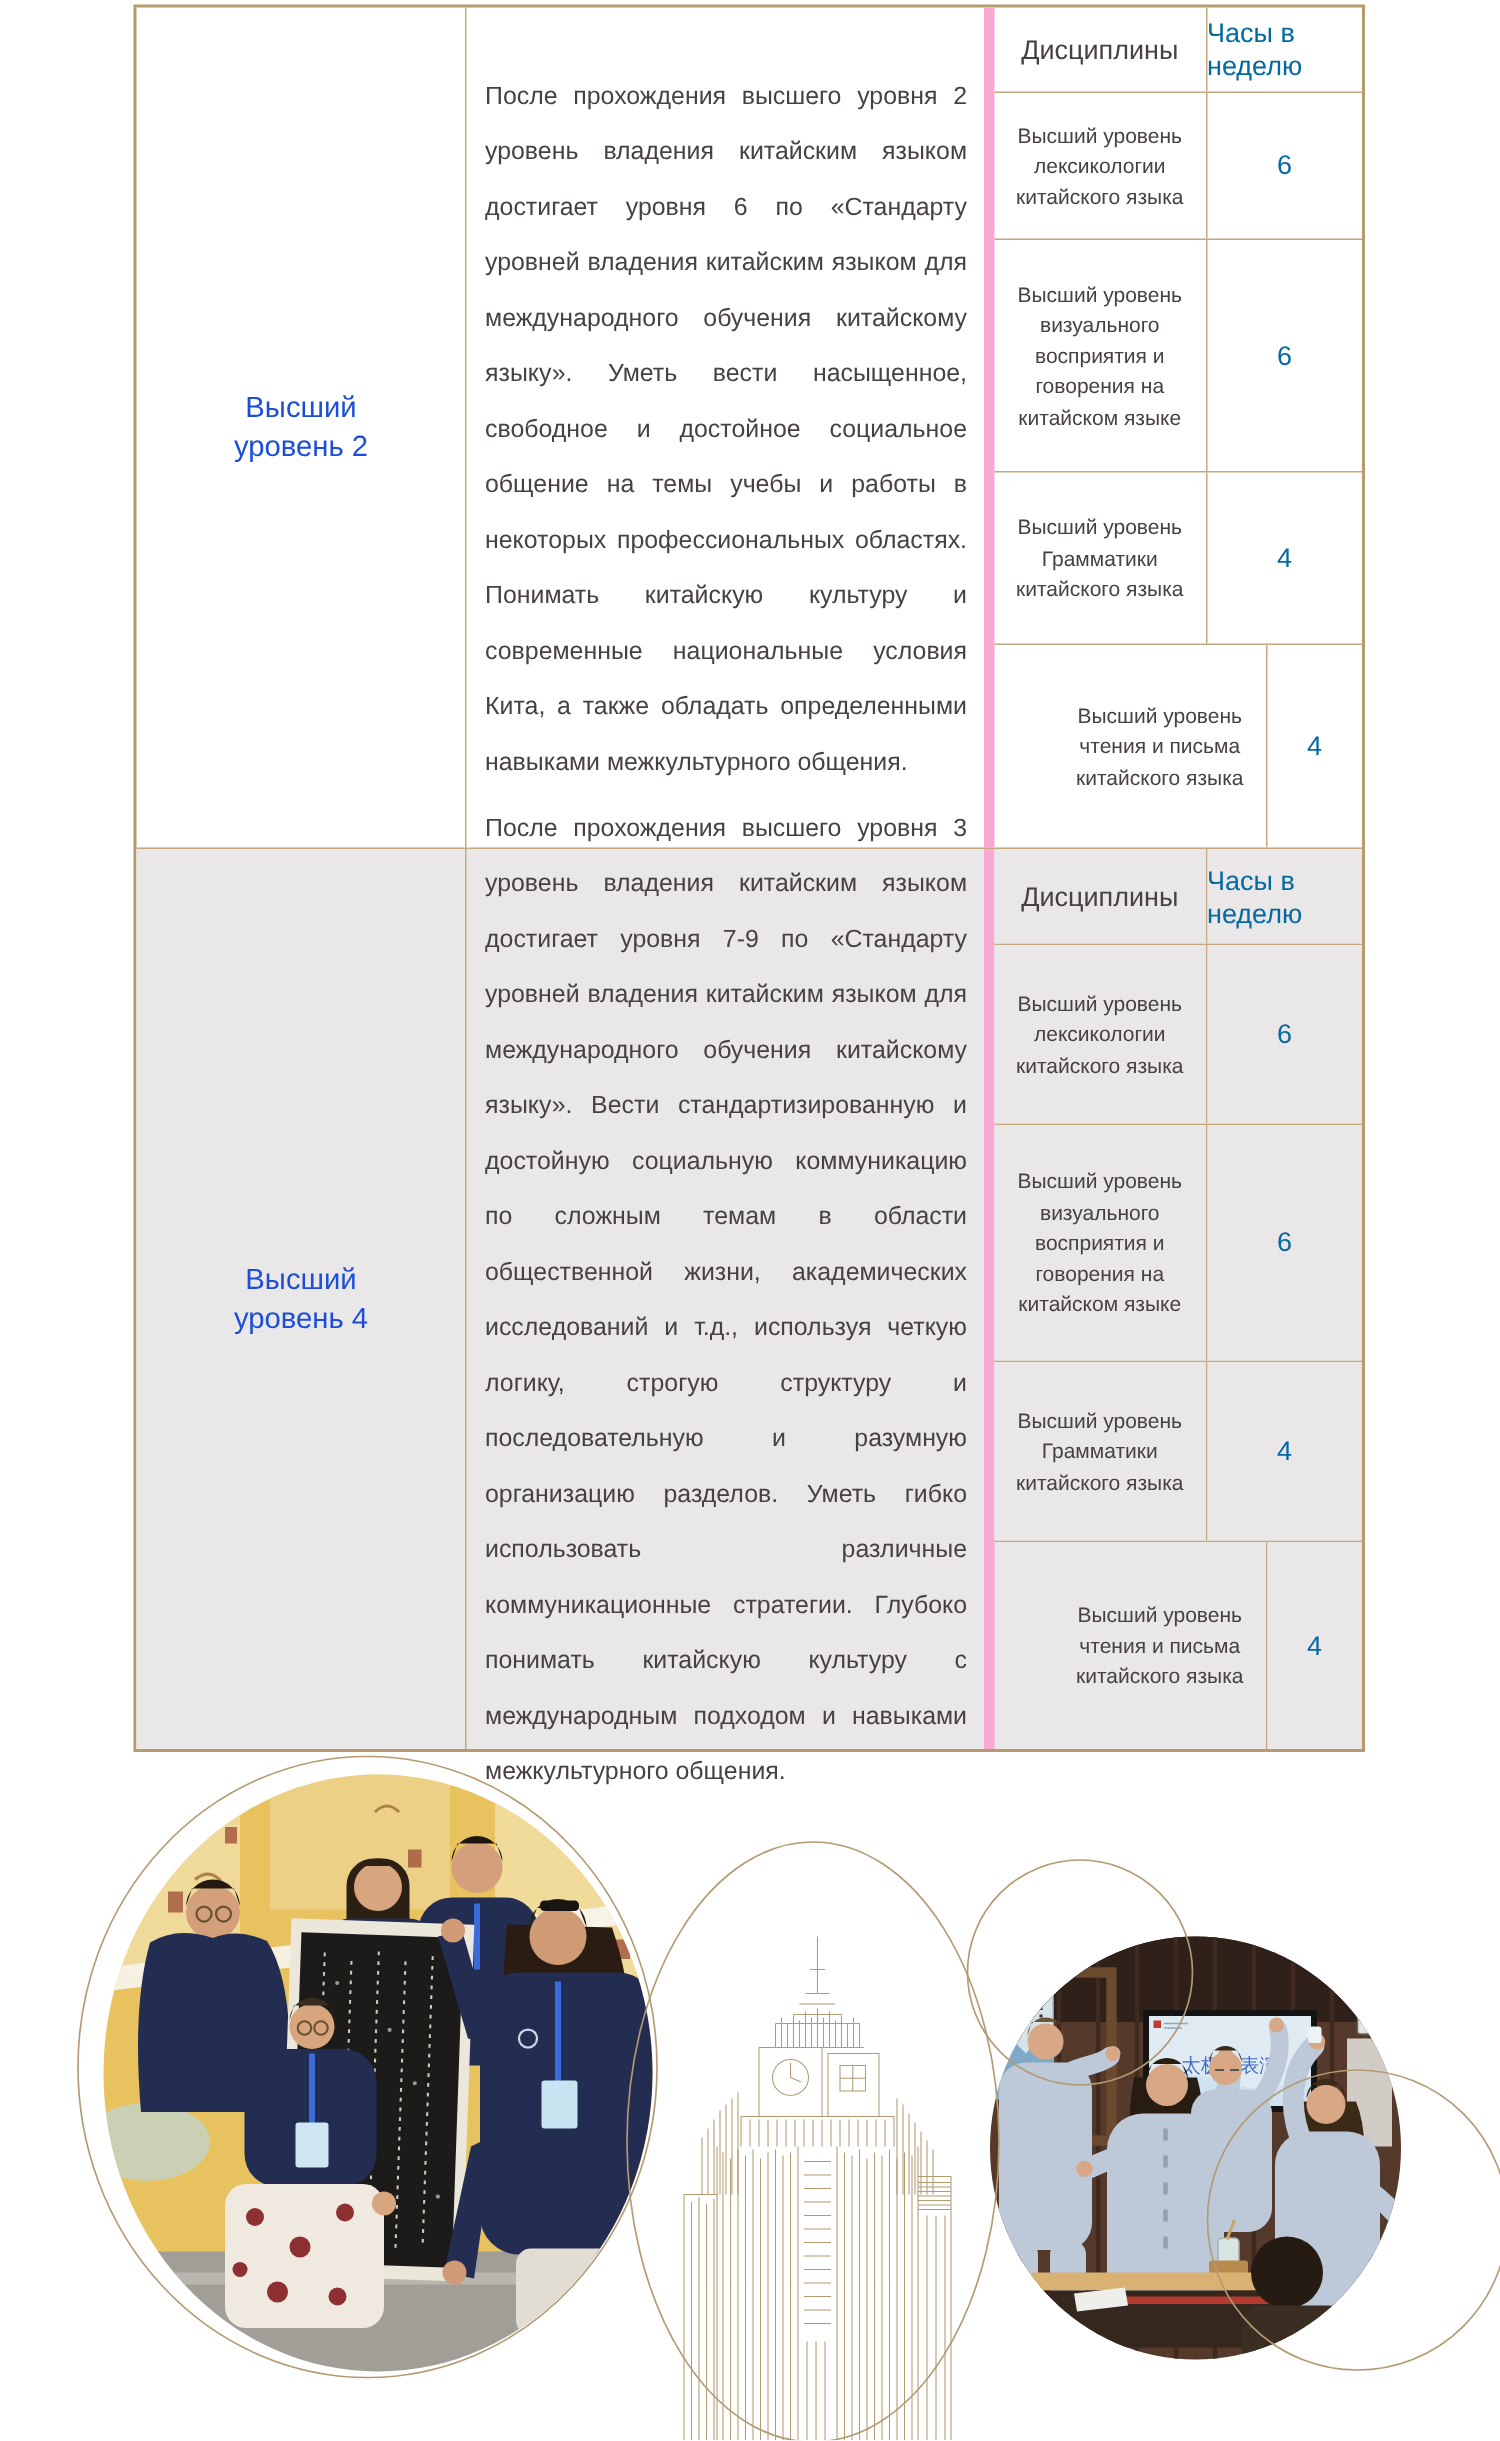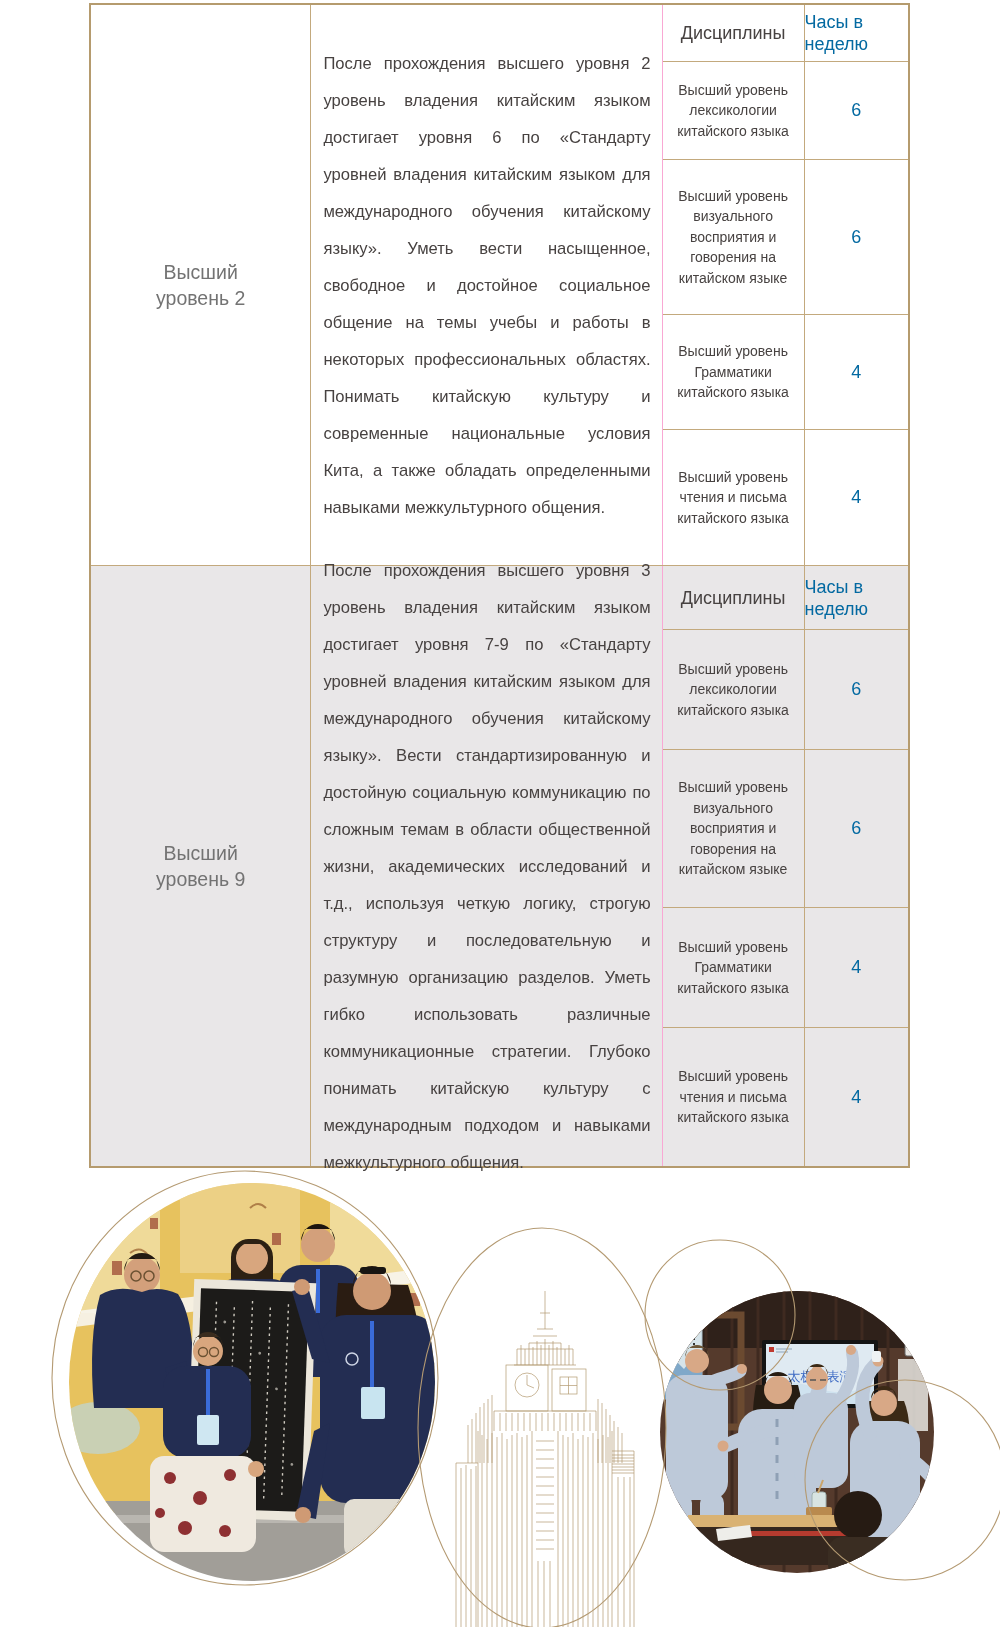--- a/index.html
+++ b/index.html
@@ -7,28 +7,28 @@
         font-family:"Liberation Sans", sans-serif;}
 
   
   .tbl{position:absolute;left:89px;top:3px;width:821px;border:2px solid #b59b6e;background:#fff;
        box-sizing:border-box;}
   .sec{display:flex;}
   .sec.gray{background:#e9e7e8;}
   .sec.gray .r-name,.sec.gray .r-hours{background:#e9e7e8;}
   .sec+.sec{border-top:1px solid #c3a97d;}
   .c-label{width:229px;border-right:1px solid #c3a97d;display:flex;align-items:center;justify-content:center;
-           text-align:center;font-size:19.5px;line-height:26px;color:#737373;box-sizing:border-box;}
+           text-align:center;font-size:19.5px;line-height:26px;color:#1d4ed8;box-sizing:border-box;}
   .c-label span{display:inline-block;max-width:122px;}
-  .c-desc{width:364px;border-right:1px solid #f9a8d4;display:flex;align-items:center;
+  .c-desc{width:364px;border-right:7px solid #f9a8d4;display:flex;align-items:center;
           padding:0 11px 0 12px;box-sizing:border-box;}
   .c-desc p{margin:0;width:100%;font-size:16.6px;line-height:37px;text-align:justify;color:#474241;}
   .c-right{width:255px;display:flex;flex-direction:column;}
   .r-row{display:flex;border-bottom:1px solid #c3a97d;box-sizing:border-box;}
-  .r-row:last-child{border-bottom:none;}
+  .r-row:last-child{border-bottom:none;margin-left:40px;}
   .r-name{width:142px;border-right:1px solid #c3a97d;display:flex;align-items:center;justify-content:center;
           text-align:center;font-size:14px;line-height:20.5px;color:#474241;padding:2px 3px;box-sizing:border-box;}
   .r-hours{flex:1;display:flex;align-items:center;justify-content:center;font-size:18px;color:#0369a1;}
   .r-head .r-name,.r-head .r-hours{font-size:18px;line-height:22px;}
 
   
   .gallery{position:absolute;left:0;top:1163px;width:1000px;height:464px;}
   .ring{fill:none;stroke:#b49a72;stroke-width:1.1;}
 </style>
 </head>
@@ -64,21 +64,21 @@
         </div>
         <div class="r-row" style="height:135px">
           <div class="r-name">Высший уровень чтения и письма китайского языка</div>
           <div class="r-hours">4</div>
         </div>
       </div>
     </div>
 
     <div class="sec gray" style="height:600px">
       <div class="c-label">
-        <span>Высший уровень 9</span>
+        <span>Высший уровень 4</span>
       </div>
       <div class="c-desc">
         <p>После прохождения высшего уровня 3 уровень владения китайским языком достигает уровня 7-9 по «Стандарту уровней владения китайским языком для международного обучения китайскому языку». Вести стандартизированную и достойную социальную коммуникацию по сложным темам в области общественной жизни, академических исследований и т.д., используя четкую логику, строгую структуру и последовательную и разумную организацию разделов. Уметь гибко использовать различные коммуникационные стратегии. Глубоко понимать китайскую культуру с международным подходом и навыками межкультурного общения.</p>
       </div>
       <div class="c-right">
         <div class="r-row r-head" style="height:64px">
           <div class="r-name">Дисциплины</div>
           <div class="r-hours">Часы в неделю</div>
         </div>
         <div class="r-row" style="height:120px">

